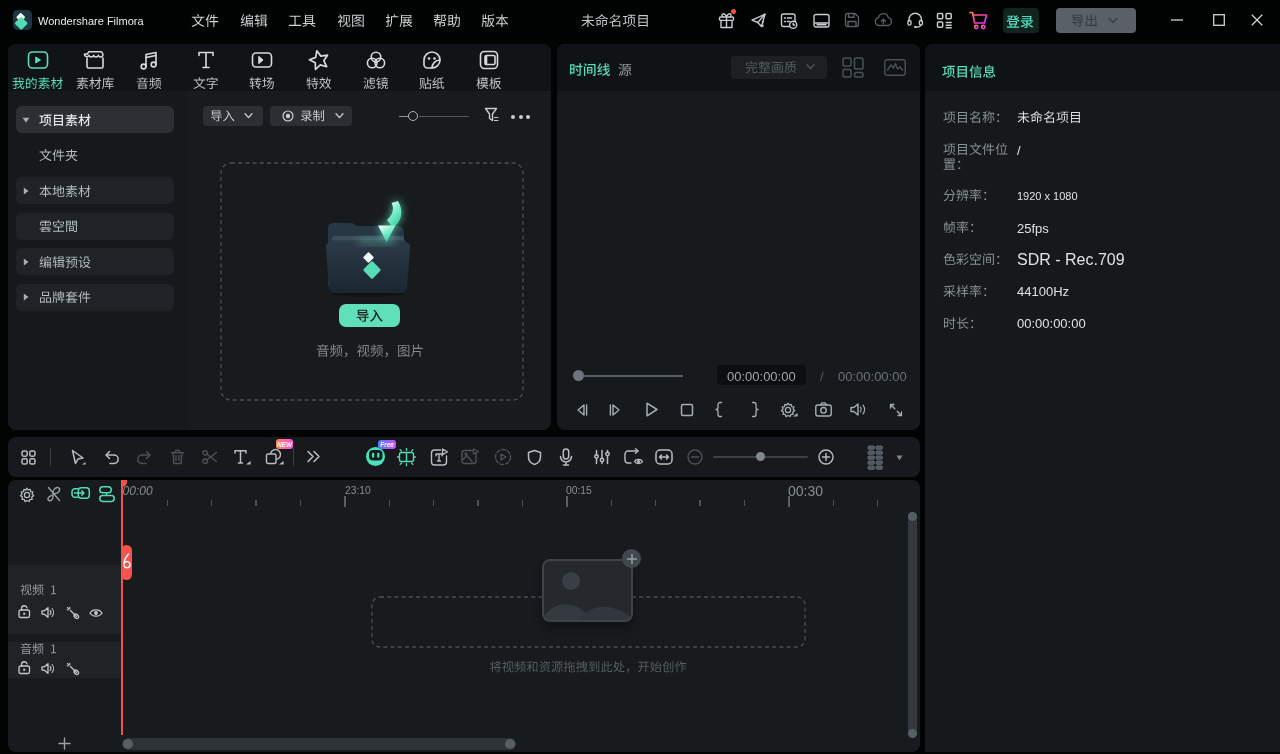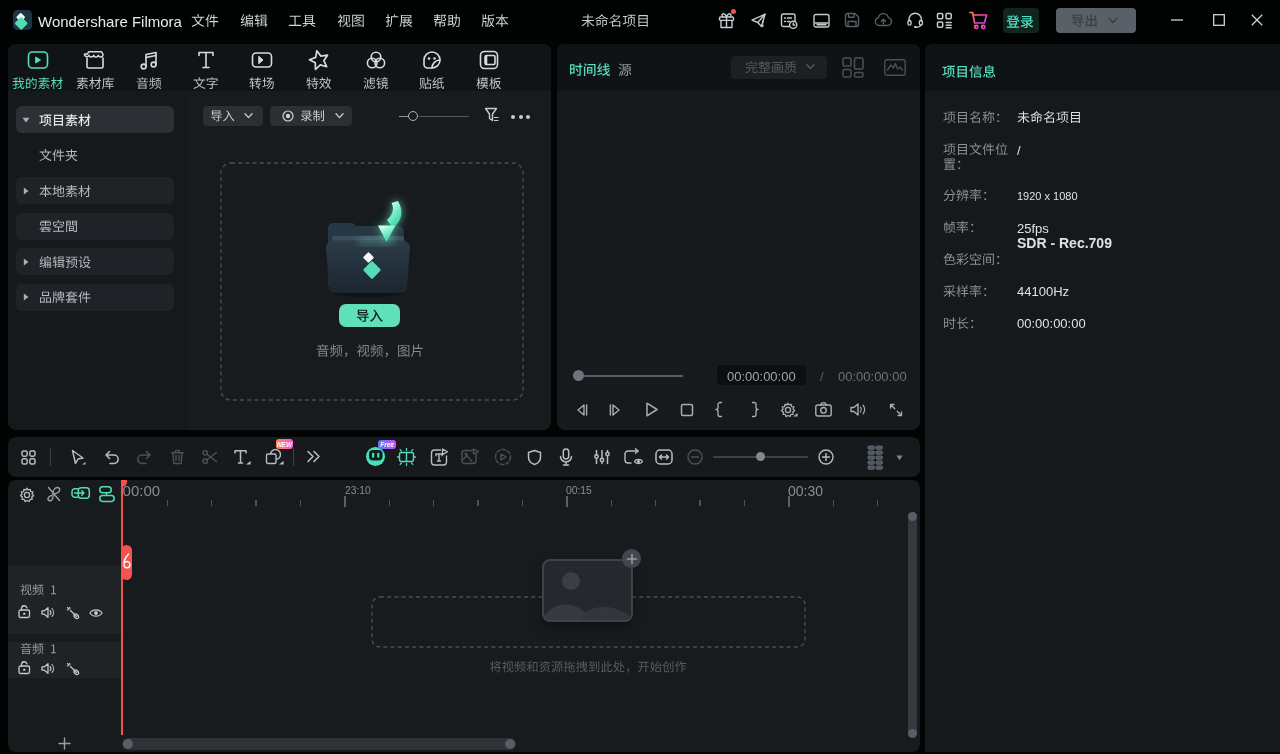--- a/index.html
+++ b/index.html
@@ -9,21 +9,21 @@
 svg.ic{position:absolute;overflow:visible}
 .lat{position:absolute;white-space:nowrap}
 </style></head><body>
 
 <div class="abs" style="left:0px;top:0px;width:1280px;height:40px;background:#010202"></div>
 <svg class="ic" style="left:13px;top:10px" width="19" height="20" viewBox="0 0 19 20">
     <rect x="0" y="0" width="19" height="20" rx="4.5" fill="#1d3642"></rect>
     <rect x="4.4" y="3.9" width="6.6" height="6.6" rx="1" fill="#f2f8f6" transform="rotate(45 7.7 7.2)"></rect>
     <rect x="3.4" y="8.6" width="9.6" height="9.6" rx="1.2" fill="#52dcb4" transform="rotate(45 8.2 13.4)"></rect>
   </svg>
-<div class="lat" style="left:38px;top:13.5px;font-size:15px;line-height:15.2px;color:#e9ebed;font-weight:400;">Wondershare Filmora</div>
+<div class="lat" style="left:38px;top:13.5px;font-size:11px;line-height:15.2px;color:#e9ebed;font-weight:400;">Wondershare Filmora</div>
 <svg class="zh " style="left:191px;top:11.5px" width="29" height="18" viewBox="0 -14 29 18.2" fill="#d3d6d9">
     <path transform="translate(0 0) scale(0.01400)" d="M725 -630 802 -607Q739 -426 640 -294Q541 -162 403 -72Q265 19 83 78Q79 69 71 55Q63 42 53 29Q44 15 36 7Q215 -45 348 -128Q482 -212 575 -335Q668 -459 725 -630ZM270 -626Q327 -471 424 -345Q521 -219 657 -129Q793 -40 967 4Q959 12 949 24Q939 37 930 50Q922 62 915 73Q736 24 599 -71Q462 -165 363 -300Q265 -435 201 -603ZM50 -664H954V-590H50ZM423 -823 501 -847Q524 -811 547 -768Q569 -724 580 -693L497 -666Q488 -697 467 -742Q446 -786 423 -823Z"></path>
     <path transform="translate(14 0) scale(0.01400)" d="M604 -828H679V80H604ZM432 -790 504 -775Q490 -706 471 -638Q451 -571 427 -513Q402 -455 373 -409Q366 -415 354 -422Q343 -429 330 -436Q318 -443 309 -447Q338 -488 362 -544Q385 -599 403 -662Q421 -725 432 -790ZM441 -635H909V-562H423ZM317 -341H953V-267H317ZM268 -836 339 -815Q307 -730 266 -648Q224 -565 176 -493Q127 -420 75 -363Q71 -372 64 -386Q56 -400 47 -414Q39 -429 32 -437Q79 -486 123 -550Q166 -614 204 -688Q241 -761 268 -836ZM167 -579 238 -650 239 -649V78H167Z"></path>
   </svg>
 <svg class="zh " style="left:240px;top:11.5px" width="29" height="18" viewBox="0 -14 29 18.2" fill="#d3d6d9">
     <path transform="translate(0 0) scale(0.01400)" d="M68 -182Q66 -189 62 -202Q58 -214 54 -227Q49 -240 45 -249Q61 -252 77 -270Q94 -288 116 -316Q127 -330 149 -361Q170 -393 198 -436Q225 -480 253 -530Q280 -581 303 -632L364 -597Q329 -529 289 -461Q248 -393 205 -332Q161 -271 117 -221V-219Q117 -219 110 -215Q102 -212 92 -206Q82 -201 75 -194Q68 -188 68 -182ZM68 -182 63 -242 97 -267 334 -317Q333 -302 335 -284Q337 -267 339 -255Q256 -236 205 -224Q155 -211 128 -204Q101 -196 88 -191Q75 -186 68 -182ZM61 -423Q59 -430 55 -443Q51 -456 46 -469Q42 -482 38 -491Q51 -495 63 -511Q76 -528 91 -554Q99 -567 114 -595Q129 -624 148 -664Q166 -704 184 -749Q201 -795 215 -840L287 -815Q263 -751 233 -688Q204 -624 171 -567Q138 -509 105 -463V-461Q105 -461 99 -457Q92 -454 83 -447Q74 -441 68 -435Q61 -429 61 -423ZM61 -423 59 -479 95 -501 268 -519Q265 -505 264 -487Q262 -469 262 -457Q203 -450 166 -445Q130 -439 109 -436Q88 -432 77 -429Q67 -426 61 -423ZM40 -54Q96 -73 173 -102Q250 -132 332 -163L346 -103Q271 -71 195 -41Q120 -10 58 15ZM624 -377H675V47H624ZM746 -378H797V46H746ZM871 -413H930V7Q930 28 926 41Q922 54 908 62Q895 69 877 71Q858 73 831 73Q830 60 825 44Q820 28 814 16Q831 17 843 17Q856 17 861 17Q871 16 871 7ZM414 -732H483V-515Q483 -454 479 -380Q475 -306 464 -228Q452 -150 430 -75Q408 0 372 63Q366 57 355 48Q344 40 333 32Q322 24 314 21Q348 -39 368 -109Q389 -178 398 -249Q408 -321 411 -390Q414 -458 414 -515ZM450 -732H920V-498H450V-561H850V-668H450ZM481 -412H903V-350H541V72H481ZM512 -202H898V-143H512ZM605 -826 675 -846Q693 -818 709 -784Q724 -749 732 -723L658 -698Q652 -724 637 -760Q621 -796 605 -826Z"></path>
     <path transform="translate(14 0) scale(0.01400)" d="M47 -722H412V-650H47ZM244 -568H313V76H244ZM40 -167Q88 -174 150 -185Q213 -196 282 -209Q352 -221 423 -234L427 -169Q329 -148 231 -129Q133 -109 56 -94ZM81 -332Q79 -339 75 -351Q71 -364 67 -376Q62 -389 58 -398Q71 -401 82 -423Q93 -446 105 -479Q111 -495 123 -532Q135 -569 149 -619Q162 -670 175 -727Q188 -784 196 -840L269 -825Q254 -745 232 -664Q210 -583 184 -508Q158 -434 131 -374V-372Q131 -372 123 -368Q116 -364 106 -358Q96 -351 88 -344Q81 -337 81 -332ZM81 -332V-394L121 -414H405V-346H153Q128 -346 108 -342Q87 -338 81 -332ZM815 -517H885V80H815ZM551 -751V-650H819V-751ZM482 -808H892V-594H482ZM423 -535H953V-472H423ZM523 -386H835V-329H523ZM523 -242H838V-185H523ZM491 -519H560V-61L491 -53ZM400 -76Q468 -80 559 -86Q650 -92 753 -100Q857 -107 960 -115L959 -52Q861 -44 761 -36Q662 -28 572 -21Q482 -14 412 -8Z"></path>
   </svg>
 <svg class="zh " style="left:288px;top:11.5px" width="29" height="18" viewBox="0 -14 29 18.2" fill="#d3d6d9">
     <path transform="translate(0 0) scale(0.01400)" d="M104 -727H900V-650H104ZM52 -72H951V3H52ZM456 -688H539V-41H456Z"></path>
@@ -506,21 +506,21 @@
     <path transform="translate(26 0) scale(0.01300)" d="M250 -486Q220 -486 197 -506Q174 -526 174 -560Q174 -595 197 -615Q220 -636 250 -636Q280 -636 303 -615Q326 -595 326 -560Q326 -526 303 -506Q280 -486 250 -486ZM250 4Q220 4 197 -17Q174 -37 174 -71Q174 -105 197 -126Q220 -146 250 -146Q280 -146 303 -126Q326 -105 326 -71Q326 -37 303 -17Q280 4 250 4Z"></path>
   </svg>
 <div class="lat" style="left:1017px;top:220.5px;font-size:13px;line-height:15px;color:#dfe2e5;font-weight:400;">25fps</div>
 <svg class="zh " style="left:943px;top:250.5px" width="66" height="17" viewBox="0 -13 66 16.9" fill="#8b9197">
     <path transform="translate(0 0) scale(0.01300)" d="M474 -539H547V-274H474ZM334 -753H654V-685H300ZM630 -753H648L663 -757L712 -722Q688 -684 656 -644Q625 -603 591 -568Q556 -532 524 -505Q516 -516 502 -528Q489 -541 479 -549Q508 -573 537 -606Q566 -640 590 -674Q615 -708 630 -737ZM170 -563H243V-80Q243 -50 252 -34Q262 -18 290 -12Q318 -6 373 -6Q389 -6 427 -6Q465 -6 514 -6Q563 -6 612 -6Q662 -6 703 -6Q744 -6 764 -6Q814 -6 839 -18Q863 -30 874 -65Q884 -100 890 -166Q905 -157 926 -149Q947 -141 963 -138Q956 -80 945 -41Q934 -1 913 21Q893 44 857 54Q821 63 765 63Q755 63 725 63Q696 63 655 63Q615 63 570 63Q526 63 486 63Q445 63 416 63Q387 63 378 63Q299 63 253 52Q208 40 189 9Q170 -23 170 -81ZM353 -843 422 -818Q383 -743 328 -673Q273 -603 210 -544Q147 -485 81 -441Q78 -449 71 -462Q63 -475 55 -489Q46 -503 39 -511Q101 -549 160 -601Q219 -653 269 -714Q319 -776 353 -843ZM223 -563H861V-202H786V-492H223ZM223 -319H822V-247H223Z"></path>
     <path transform="translate(13 0) scale(0.01300)" d="M57 -382H570V-313H57ZM290 -487H363V78H290ZM289 -352 346 -317Q317 -258 272 -197Q228 -136 176 -83Q124 -29 73 8Q68 -2 61 -14Q53 -26 44 -38Q36 -49 27 -58Q77 -88 127 -136Q176 -184 219 -240Q262 -297 289 -352ZM524 -828 571 -765Q522 -751 462 -740Q401 -729 335 -720Q268 -711 201 -704Q133 -697 70 -693Q69 -706 62 -724Q56 -743 50 -755Q111 -761 177 -768Q243 -774 307 -784Q370 -793 427 -804Q483 -816 524 -828ZM79 -626 136 -652Q165 -615 190 -571Q215 -527 227 -494L166 -465Q156 -499 131 -544Q107 -590 79 -626ZM256 -661 316 -680Q338 -643 358 -600Q377 -556 385 -524L322 -501Q315 -535 297 -580Q278 -624 256 -661ZM497 -683 569 -662Q554 -629 535 -593Q516 -557 498 -524Q480 -492 464 -467L407 -487Q422 -514 439 -548Q456 -582 471 -618Q486 -654 497 -683ZM845 -823 920 -793Q885 -749 840 -706Q795 -663 746 -627Q696 -590 648 -562Q638 -575 623 -591Q607 -607 592 -618Q637 -641 685 -674Q732 -707 775 -746Q817 -785 845 -823ZM874 -548 946 -517Q909 -471 860 -426Q811 -382 758 -344Q705 -306 654 -278Q644 -290 629 -306Q613 -322 598 -333Q647 -358 698 -393Q750 -428 796 -468Q842 -508 874 -548ZM897 -266 971 -236Q930 -169 871 -110Q812 -51 742 -3Q672 45 596 80Q587 65 572 47Q557 29 542 17Q615 -12 682 -55Q750 -99 806 -152Q861 -206 897 -266ZM325 -275 373 -318Q409 -291 445 -258Q481 -225 511 -193Q541 -161 558 -135L507 -85Q489 -112 460 -146Q430 -179 395 -213Q360 -247 325 -275Z"></path>
     <path transform="translate(26 0) scale(0.01300)" d="M459 -300H538V12H459ZM76 -718H926V-517H849V-649H150V-492H76ZM182 -343H825V-275H182ZM77 -22H927V46H77ZM564 -537 611 -587Q648 -568 691 -546Q733 -524 775 -500Q818 -477 855 -455Q892 -433 919 -415L869 -357Q844 -375 808 -397Q771 -420 729 -445Q688 -470 645 -494Q602 -517 564 -537ZM384 -590 436 -544Q397 -509 347 -473Q298 -437 243 -405Q188 -373 129 -348L85 -413Q174 -444 250 -492Q326 -540 384 -590ZM424 -824 502 -846Q520 -813 540 -772Q560 -731 571 -703L489 -675Q479 -704 461 -747Q442 -789 424 -824Z"></path>
     <path transform="translate(39 0) scale(0.01300)" d="M91 -615H168V80H91ZM106 -791 164 -827Q188 -806 212 -781Q236 -755 257 -730Q278 -705 289 -684L227 -644Q215 -664 196 -690Q176 -716 153 -742Q129 -769 106 -791ZM352 -784H878V-713H352ZM836 -784H913V-11Q913 20 905 37Q898 53 878 63Q858 72 826 74Q793 75 747 75Q744 61 738 41Q731 20 723 6Q755 7 782 7Q809 7 819 7Q829 6 832 2Q836 -2 836 -11ZM379 -295V-160H619V-295ZM379 -491V-358H619V-491ZM311 -554H690V-98H311Z"></path>
     <path transform="translate(52 0) scale(0.01300)" d="M250 -486Q220 -486 197 -506Q174 -526 174 -560Q174 -595 197 -615Q220 -636 250 -636Q280 -636 303 -615Q326 -595 326 -560Q326 -526 303 -506Q280 -486 250 -486ZM250 4Q220 4 197 -17Q174 -37 174 -71Q174 -105 197 -126Q220 -146 250 -146Q280 -146 303 -126Q326 -105 326 -71Q326 -37 303 -17Q280 4 250 4Z"></path>
   </svg>
-<div class="lat" style="left:1017px;top:236px;font-size:14px;line-height:15px;color:#dfe2e5;font-weight:700;">SDR - Rec.709</div>
+<div class="lat" style="left:1017px;top:252.0px;font-size:16px;line-height:15px;color:#dfe2e5;font-weight:400;">SDR - Rec.709</div>
 <svg class="zh " style="left:943px;top:282.5px" width="53" height="17" viewBox="0 -13 53 16.9" fill="#8b9197">
     <path transform="translate(0 0) scale(0.01300)" d="M801 -691 876 -660Q852 -618 825 -573Q797 -528 769 -487Q741 -446 715 -414L654 -442Q679 -475 706 -518Q733 -562 758 -607Q783 -653 801 -691ZM143 -622 207 -649Q240 -607 268 -556Q297 -504 307 -465L239 -436Q229 -475 202 -527Q175 -579 143 -622ZM412 -661 482 -682Q497 -653 511 -620Q525 -586 535 -555Q544 -524 548 -499L475 -475Q470 -512 452 -564Q435 -616 412 -661ZM458 -465H537V78H458ZM60 -374H941V-300H60ZM828 -829 889 -761Q811 -747 717 -736Q622 -724 520 -716Q417 -707 312 -701Q208 -695 110 -692Q110 -702 106 -715Q103 -728 99 -740Q95 -752 91 -761Q188 -765 290 -771Q392 -778 491 -786Q590 -795 677 -805Q763 -816 828 -829ZM437 -348 502 -320Q466 -264 419 -211Q371 -158 317 -110Q262 -63 204 -24Q147 15 90 42Q84 32 74 20Q64 8 54 -4Q44 -16 34 -24Q91 -47 148 -82Q205 -117 259 -160Q313 -203 359 -251Q404 -299 437 -348ZM557 -349Q590 -300 637 -253Q683 -205 738 -162Q793 -119 851 -84Q909 -49 966 -26Q958 -18 947 -6Q936 5 927 18Q917 30 910 40Q853 13 795 -26Q737 -65 681 -112Q626 -160 578 -213Q530 -266 494 -321Z"></path>
     <path transform="translate(13 0) scale(0.01300)" d="M399 -648H928V-579H399ZM430 -441H895V-372H430ZM361 -231H947V-160H361ZM624 -622H699V79H624ZM441 -811 507 -836Q533 -799 558 -755Q584 -711 595 -678L525 -649Q515 -681 491 -727Q467 -773 441 -811ZM822 -843 898 -817Q871 -762 840 -705Q808 -647 781 -607L717 -630Q736 -659 755 -695Q775 -732 792 -771Q810 -810 822 -843ZM55 -647H361V-577H55ZM183 -840H255V79H183ZM188 -602 233 -586Q222 -526 205 -460Q188 -395 167 -333Q146 -270 121 -216Q97 -162 71 -124Q68 -135 60 -148Q53 -162 46 -175Q38 -188 31 -197Q56 -230 79 -278Q103 -325 124 -380Q145 -435 161 -492Q177 -549 188 -602ZM250 -541Q259 -531 276 -505Q293 -479 313 -448Q333 -418 350 -392Q366 -366 373 -355L326 -299Q318 -319 304 -348Q289 -377 272 -409Q254 -441 239 -468Q223 -496 213 -512Z"></path>
     <path transform="translate(26 0) scale(0.01300)" d="M460 -284H540V80H460ZM51 -202H950V-132H51ZM71 -750H941V-681H71ZM829 -643 892 -605Q858 -570 817 -537Q777 -503 742 -478L687 -515Q710 -531 736 -554Q762 -576 787 -599Q811 -623 829 -643ZM551 -443 607 -466Q630 -441 652 -410Q675 -379 694 -350Q713 -321 724 -297L664 -270Q655 -294 637 -324Q618 -354 596 -386Q574 -417 551 -443ZM56 -337Q103 -357 169 -388Q236 -418 304 -451L319 -394Q261 -363 202 -332Q144 -301 94 -277ZM85 -599 136 -640Q163 -624 192 -605Q222 -585 247 -565Q273 -544 290 -527L236 -481Q221 -498 196 -519Q170 -540 141 -561Q112 -583 85 -599ZM677 -408 730 -448Q764 -429 802 -405Q840 -380 874 -356Q908 -331 930 -311L874 -266Q853 -286 820 -311Q787 -336 749 -362Q712 -387 677 -408ZM338 -483Q336 -490 333 -502Q329 -514 325 -526Q321 -538 317 -547Q327 -549 339 -558Q350 -566 361 -579Q370 -588 389 -612Q407 -635 429 -667Q451 -699 467 -732L532 -706Q500 -652 460 -604Q419 -555 381 -520V-518Q381 -518 374 -515Q368 -512 360 -506Q351 -501 345 -495Q338 -489 338 -483ZM338 -483 338 -535 375 -557 570 -568Q565 -555 562 -537Q558 -519 556 -508Q491 -504 451 -500Q411 -496 388 -494Q366 -491 355 -488Q344 -486 338 -483ZM318 -284Q317 -291 313 -302Q309 -314 305 -327Q301 -339 297 -349Q314 -352 334 -365Q354 -378 379 -399Q393 -410 420 -435Q447 -460 481 -494Q515 -528 551 -569Q587 -609 618 -650L679 -615Q605 -529 524 -452Q443 -375 363 -319V-317Q363 -317 357 -314Q350 -311 341 -306Q332 -300 325 -295Q318 -289 318 -284ZM318 -284 317 -335 355 -358 661 -384Q660 -370 660 -353Q659 -336 660 -325Q553 -315 489 -309Q425 -302 391 -298Q356 -294 341 -291Q326 -287 318 -284ZM435 -828 508 -847Q527 -823 546 -792Q564 -762 574 -739L498 -715Q489 -738 471 -770Q452 -802 435 -828Z"></path>
     <path transform="translate(39 0) scale(0.01300)" d="M250 -486Q220 -486 197 -506Q174 -526 174 -560Q174 -595 197 -615Q220 -636 250 -636Q280 -636 303 -615Q326 -595 326 -560Q326 -526 303 -506Q280 -486 250 -486ZM250 4Q220 4 197 -17Q174 -37 174 -71Q174 -105 197 -126Q220 -146 250 -146Q280 -146 303 -126Q326 -105 326 -71Q326 -37 303 -17Q280 4 250 4Z"></path>
   </svg>
 <div class="lat" style="left:1017px;top:284.0px;font-size:13px;line-height:15px;color:#dfe2e5;font-weight:400;">44100Hz</div>
 <svg class="zh " style="left:943px;top:314.5px" width="40" height="17" viewBox="0 -13 40 16.9" fill="#8b9197">
     <path transform="translate(0 0) scale(0.01300)" d="M118 -756H394V-106H118V-174H324V-688H118ZM121 -469H350V-402H121ZM81 -756H153V-25H81ZM440 -640H962V-565H440ZM764 -835H840V-33Q840 8 829 27Q817 47 790 56Q763 66 714 68Q665 70 590 70Q587 54 579 32Q571 9 562 -7Q602 -6 637 -5Q673 -4 699 -5Q725 -5 736 -6Q751 -6 758 -12Q764 -18 764 -33ZM474 -452 536 -485Q563 -447 593 -403Q623 -359 649 -318Q676 -277 693 -246L627 -208Q611 -239 585 -281Q560 -324 530 -369Q501 -414 474 -452Z"></path>
     <path transform="translate(13 0) scale(0.01300)" d="M238 74Q236 64 231 52Q225 40 219 27Q214 15 207 7Q220 2 234 -12Q248 -26 248 -55V-835H326V7Q326 7 317 11Q308 16 295 23Q282 30 269 39Q256 47 247 57Q238 66 238 74ZM238 74 233 6 272 -25 567 -97Q567 -81 570 -60Q572 -40 574 -27Q471 1 409 18Q346 35 312 46Q279 56 263 62Q247 68 238 74ZM56 -449H944V-374H56ZM545 -414Q580 -318 639 -240Q698 -162 781 -106Q864 -50 967 -20Q958 -12 948 1Q938 13 929 26Q920 39 914 51Q807 15 723 -48Q638 -111 576 -199Q515 -287 475 -396ZM769 -818 844 -786Q795 -728 731 -676Q666 -623 596 -579Q526 -534 458 -500Q451 -509 440 -520Q429 -531 417 -543Q405 -554 395 -561Q466 -590 535 -630Q605 -670 665 -718Q726 -767 769 -818Z"></path>
@@ -738,21 +738,21 @@
       <path d="M3.5 6 h9.5 M13 6 l-2.2 -2.2 M13 6 l-2.2 2.2" stroke-width="1.4"></path>
     </g>
   </svg>
 <svg class="ic" style="left:99px;top:486px" width="16" height="16" viewBox="0 0 16 16">
     <g stroke="#52dcb8" stroke-width="1.5" stroke-linecap="round" stroke-linejoin="round" fill="none">
       <rect x="0.8" y="0.8" width="11.4" height="6" rx="2.8"></rect>
       <rect x="0.8" y="9.4" width="14.4" height="6" rx="2.8"></rect>
       <path d="M7.5 6.8 v2.6" stroke-width="1.4"></path>
     </g>
   </svg>
-<div class="lat" style="left:122.6px;top:485px;font-size:15px;line-height:12.3px;color:#878d92;font-weight:400;">00:00</div>
+<div class="lat" style="left:122.6px;top:485px;font-size:12px;line-height:12.3px;color:#878d92;font-weight:400;font-style:italic;">00:00</div>
 <div class="lat" style="left:345px;top:485px;font-size:10.3px;line-height:12.3px;color:#878d92;font-weight:400;">23:10</div>
 <div class="lat" style="left:566px;top:485px;font-size:10.3px;line-height:12.3px;color:#878d92;font-weight:400;">00:15</div>
 <div class="lat" style="left:788px;top:485px;font-size:14px;line-height:12.3px;color:#878d92;font-weight:400;">00:30</div>
 <div class="abs" style="left:166.6px;top:500px;width:1.4px;height:6px;background:#4d5257"></div>
 <div class="abs" style="left:211.0px;top:500px;width:1.4px;height:6px;background:#4d5257"></div>
 <div class="abs" style="left:255.4px;top:500px;width:1.4px;height:6px;background:#4d5257"></div>
 <div class="abs" style="left:299.8px;top:500px;width:1.4px;height:6px;background:#4d5257"></div>
 <div class="abs" style="left:344.2px;top:496px;width:1.4px;height:11px;background:#5a6065"></div>
 <div class="abs" style="left:388.6px;top:500px;width:1.4px;height:6px;background:#4d5257"></div>
 <div class="abs" style="left:433.0px;top:500px;width:1.4px;height:6px;background:#4d5257"></div>

